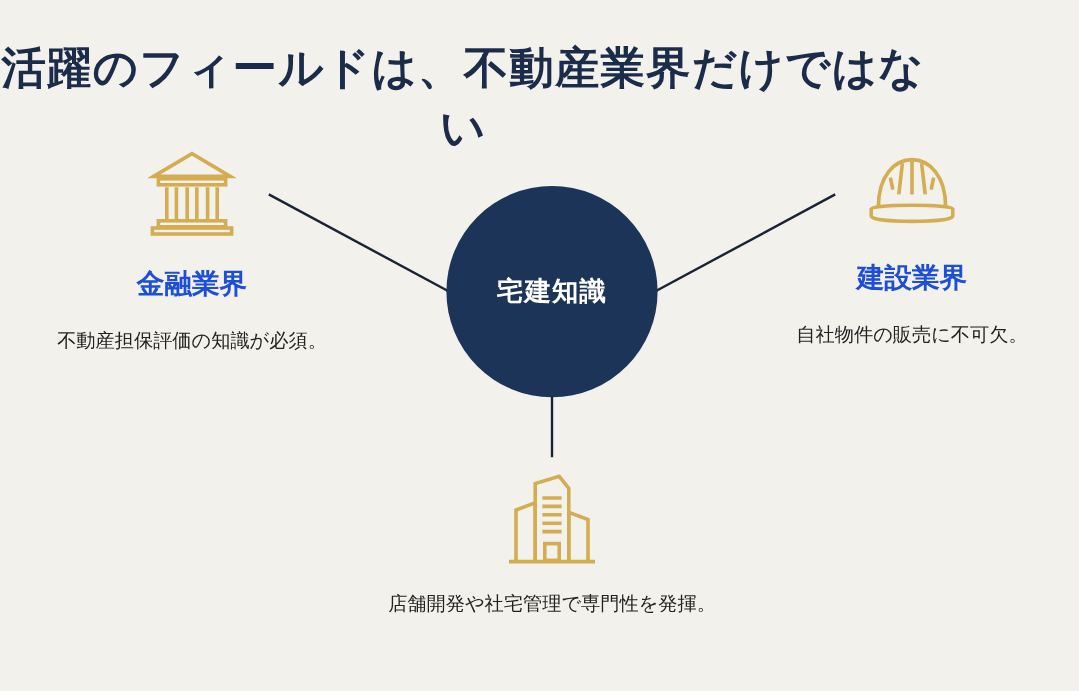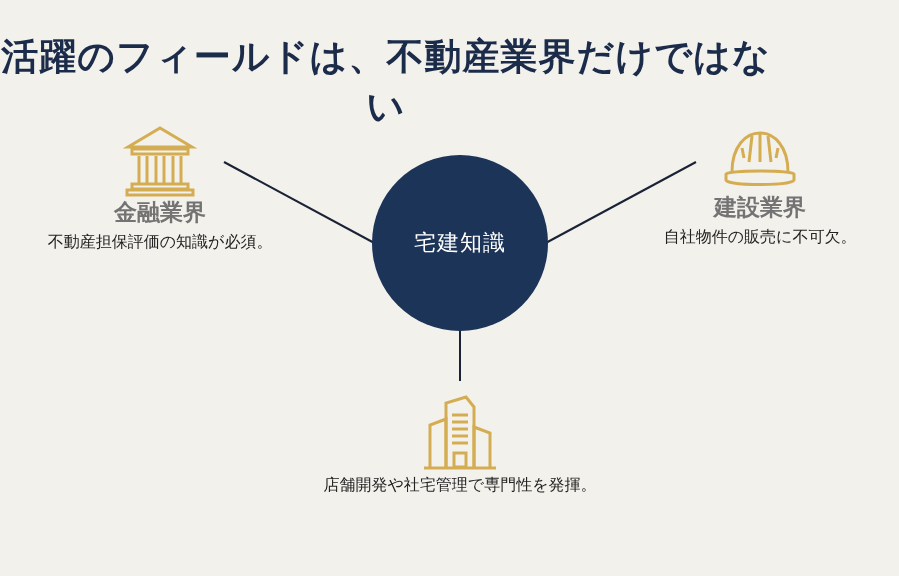--- a/index.html
+++ b/index.html
@@ -3,25 +3,25 @@
 <meta charset="utf-8">
 <style>
   html, body { margin:0; padding:0; }
   body { width:899px; height:576px; background:#f3f1ec; position:relative; overflow:hidden;
          font-family:"DejaVu Sans","Liberation Sans",sans-serif; color:#1b2b4a; }
   .title { position:absolute; left:0; top:32px; width:772px; text-align:center;
            font-size:37px; font-weight:bold; color:#1b2b4a; letter-spacing:1px; }
   svg.lines { position:absolute; left:0; top:0; }
   .hub { position:absolute; left:372px; top:155px; width:176px; height:176px; border-radius:50%;
          background:#1c3457; display:flex; align-items:center; justify-content:center; }
-  .hub span { color:#ffffff; font-size:22px; font-weight:normal; letter-spacing:1px; }
+  .hub span { color:#ffffff; font-size:22px; font-weight:bold; letter-spacing:1px; }
   .node { position:absolute; text-align:center; }
   .node .icon { display:block; margin:0 auto; }
-  .node .head { font-size:23px; font-weight:bold; color:#737373; margin-top:0; }
-  .node .desc { font-size:16px; color:#222; margin-top:4px; white-space:nowrap; }
+  .node .head { font-size:23px; font-weight:bold; color:#1d4ed8; margin-top:24px; }
+  .node .desc { font-size:16px; color:#222; margin-top:22px; white-space:nowrap; }
   #node-finance { left:0; top:125px; width:320px; }
   #node-construction { left:600px; top:128px; width:320px; }
   #node-general { left:250px; top:395px; width:420px; }
 </style>
 </head>
 <body>
 
 <div class="title">活躍のフィールドは、不動産業界だけではない</div>
 
 <svg class="lines" width="899" height="576">

